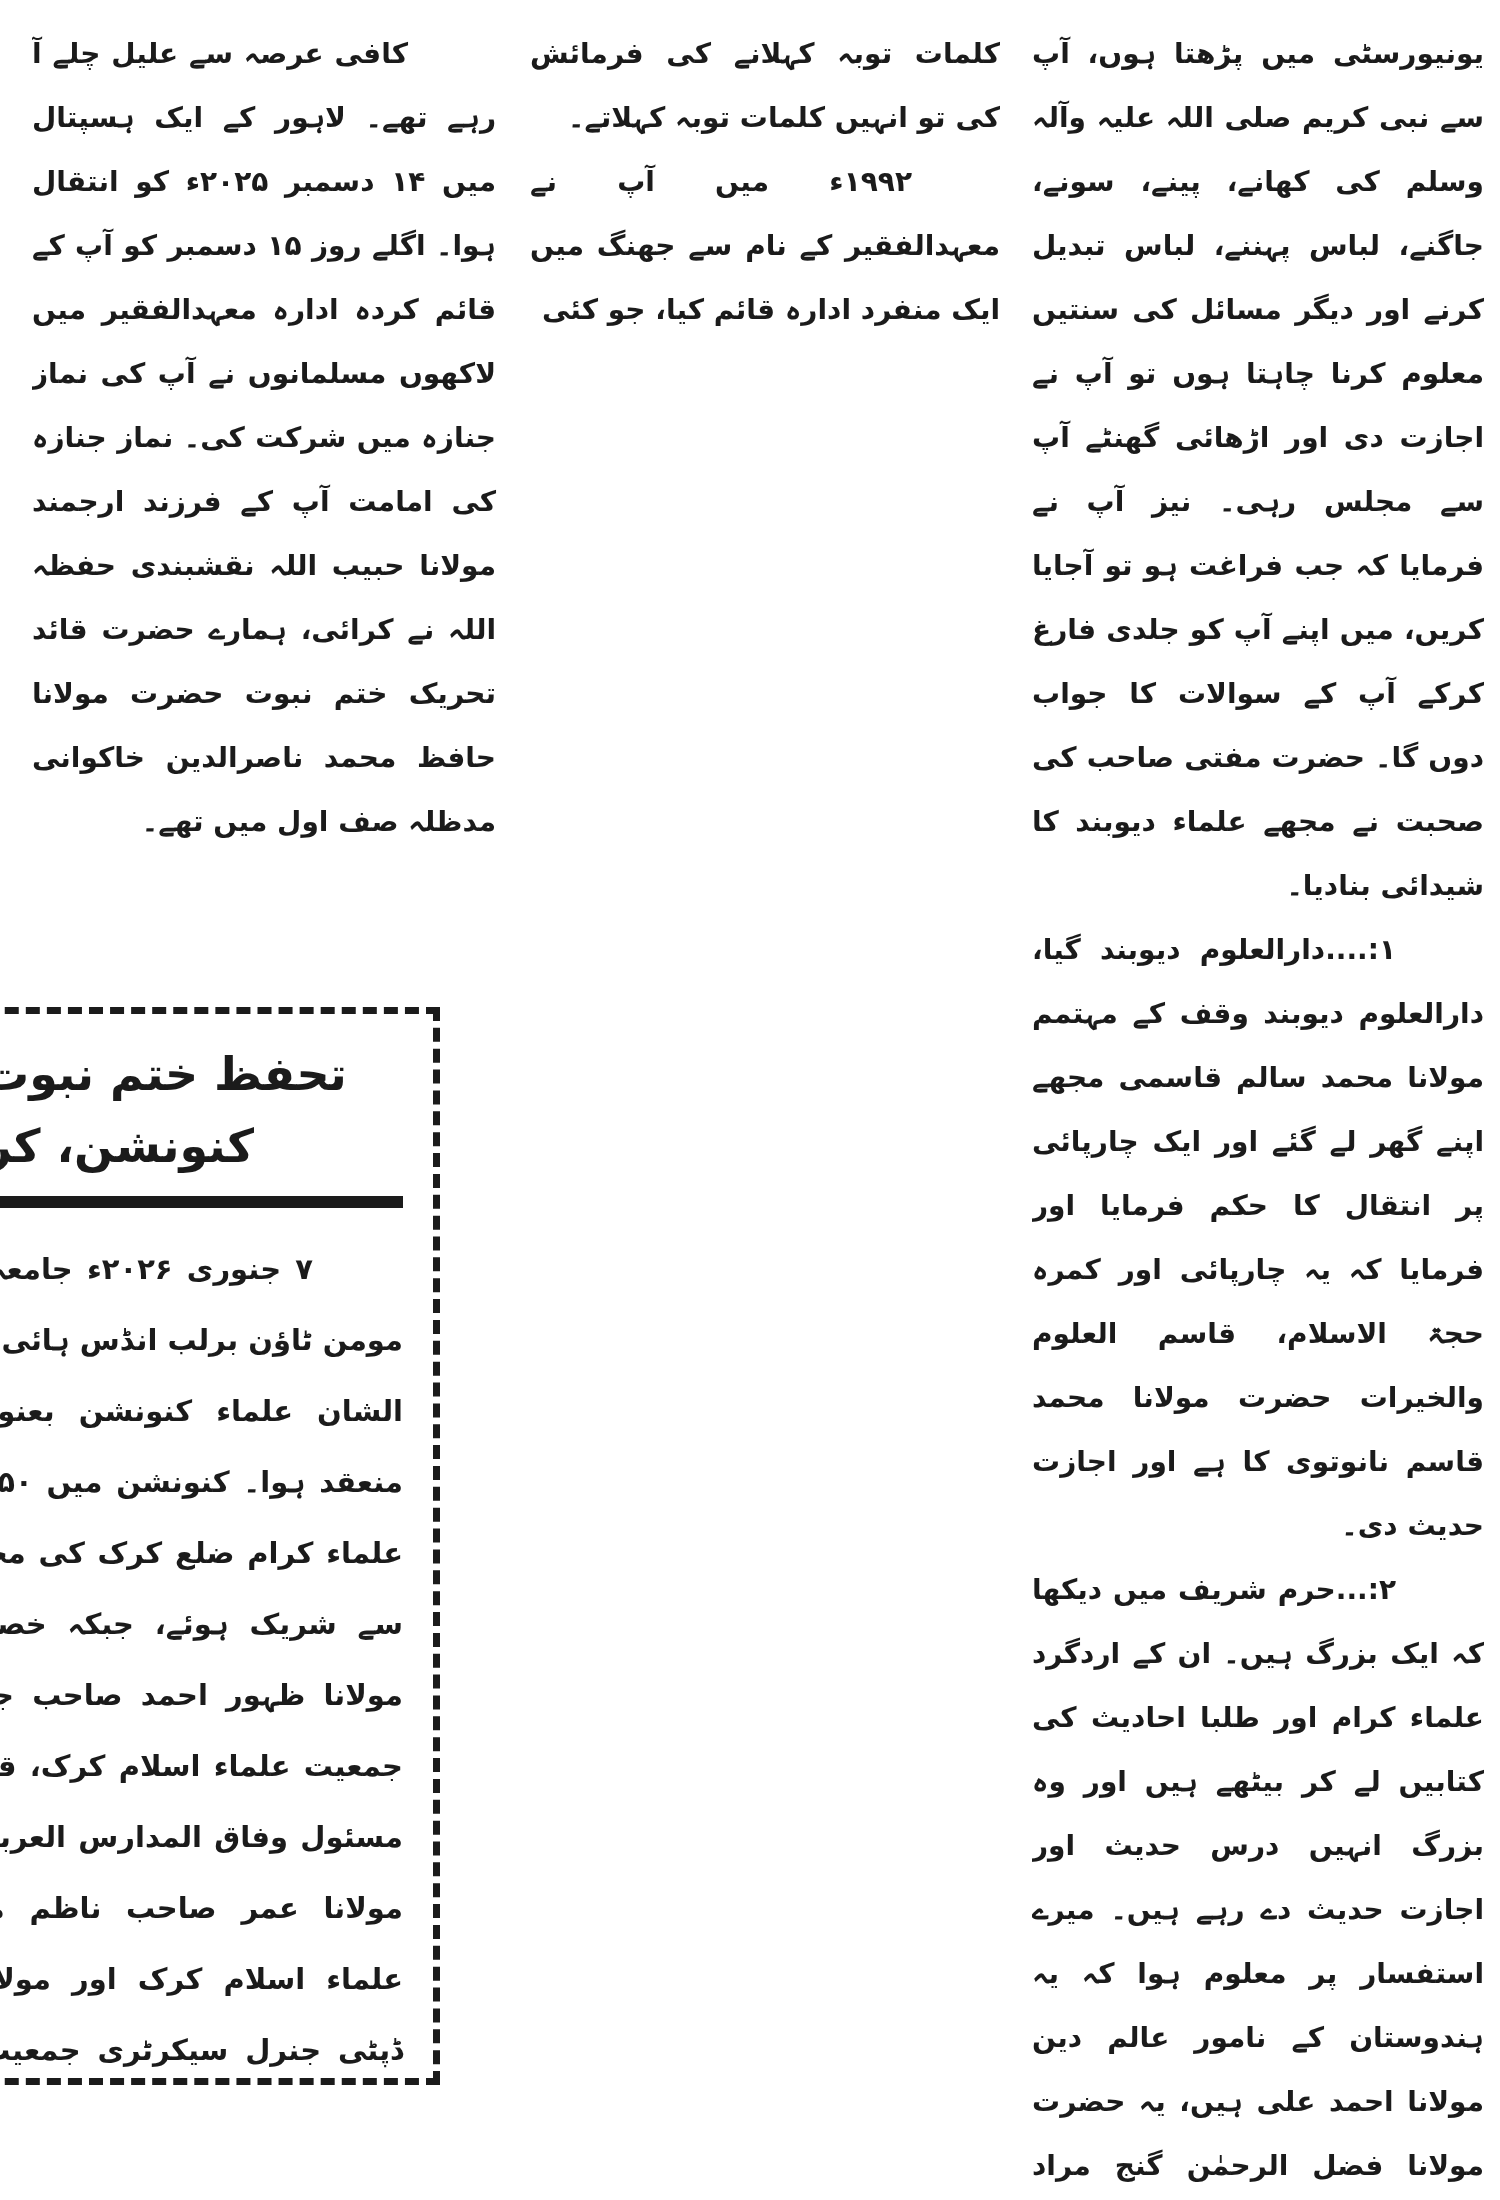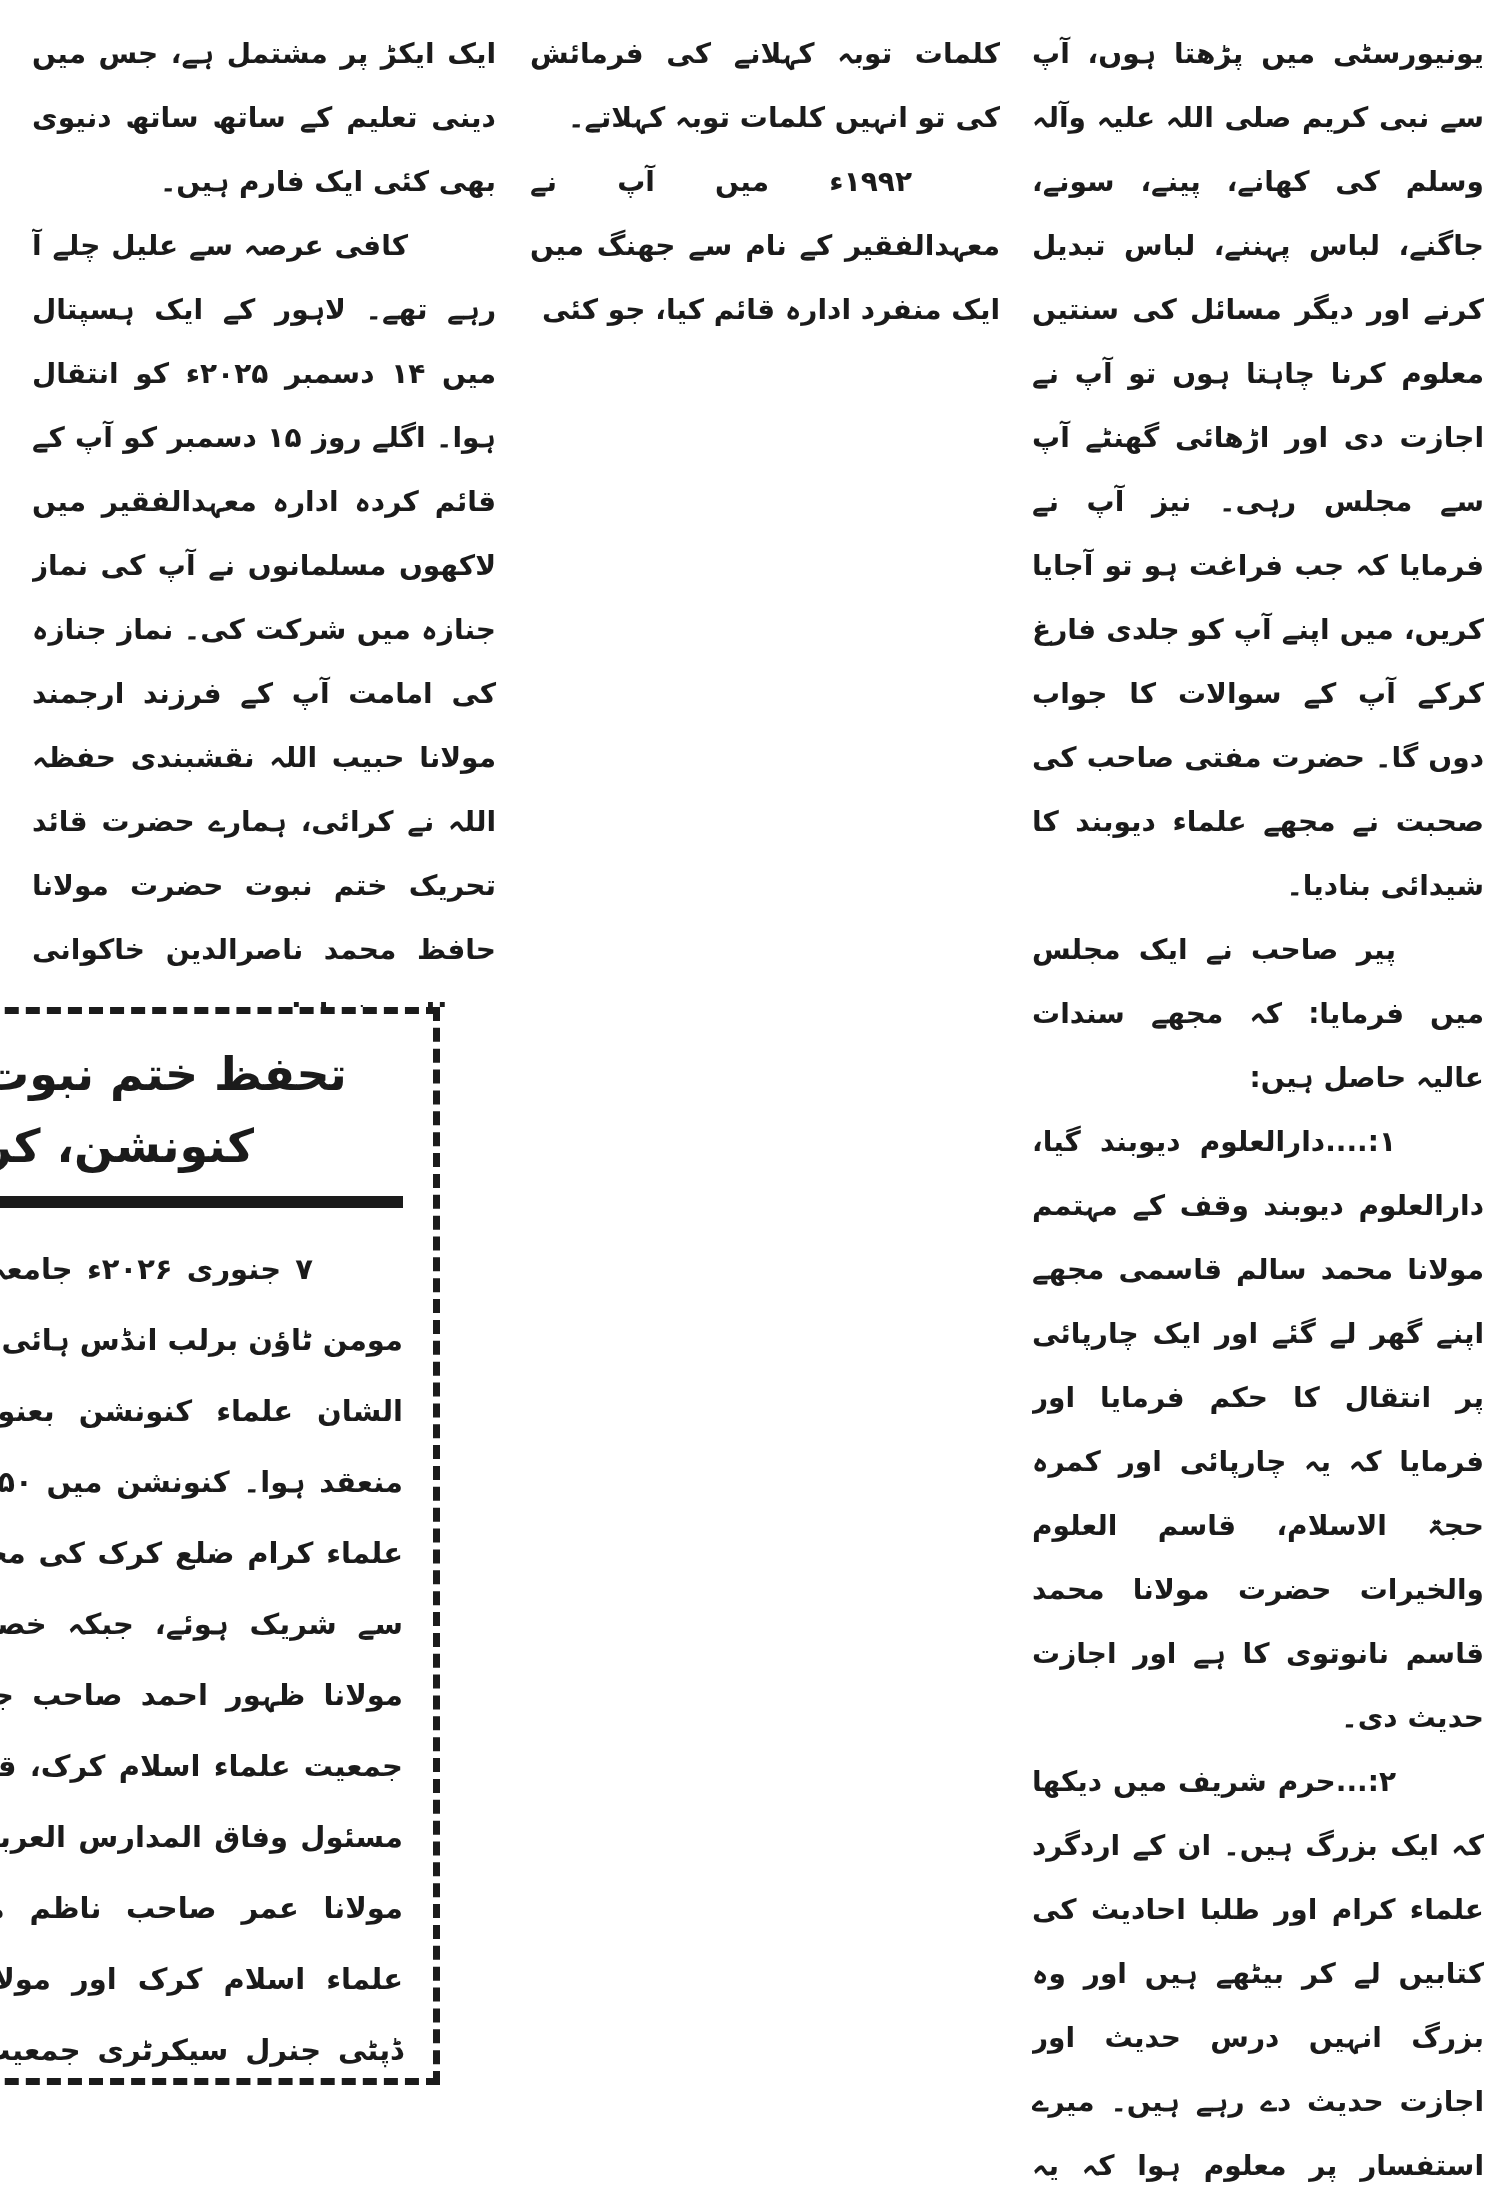--- a/index.html
+++ b/index.html
@@ -65,36 +65,34 @@
   .news-box p.body.indent{text-indent:90px;}
 </style>
 </head>
 <body>
 
 <div class="page">
   <div class="main">
 
     <div class="col col-right">
         <p>یونیورسٹی میں پڑھتا ہوں، آپ سے نبی کریم صلی اللہ علیہ وآلہ وسلم کی کھانے، پینے، سونے، جاگنے، لباس پہننے، لباس تبدیل کرنے اور دیگر مسائل کی سنتیں معلوم کرنا چاہتا ہوں تو آپ نے اجازت دی اور اڑھائی گھنٹے آپ سے مجلس رہی۔ نیز آپ نے فرمایا کہ جب فراغت ہو تو آجایا کریں، میں اپنے آپ کو جلدی فارغ کرکے آپ کے سوالات کا جواب دوں گا۔ حضرت مفتی صاحب کی صحبت نے مجھے علماء دیوبند کا شیدائی بنادیا۔</p>
-        <p class="indent">پیر صاحب نے ایک مجلس میں فرمایا: کہ مجھے سندات عالیہ حاصل ہیں:</p>
         <p class="indent">۱:....دارالعلوم دیوبند گیا، دارالعلوم دیوبند وقف کے مہتمم مولانا محمد سالم قاسمی مجھے اپنے گھر لے گئے اور ایک چارپائی پر انتقال کا حکم فرمایا اور فرمایا کہ یہ چارپائی اور کمرہ حجۃ الاسلام، قاسم العلوم والخیرات حضرت مولانا محمد قاسم نانوتوی کا ہے اور اجازت حدیث دی۔</p>
         <p class="indent">۲:...حرم شریف میں دیکھا کہ ایک بزرگ ہیں۔ ان کے اردگرد علماء کرام اور طلبا احادیث کی کتابیں لے کر بیٹھے ہیں اور وہ بزرگ انہیں درس حدیث اور اجازت حدیث دے رہے ہیں۔ میرے استفسار پر معلوم ہوا کہ یہ ہندوستان کے نامور عالم دین مولانا احمد علی ہیں، یہ حضرت مولانا فضل الرحمٰن گنج مراد آبادی سے سند حدیث حاصل کئے ہوئے ہیں اور ان کی سند عالی ہے۔ جن کے اور رحمت عالم صلی اللہ علیہ وآلہ وسلم کے درمیان کم واسطے ہیں۔ انہوں نے اجازت حدیث دی اور</p>
       </div>
 
     <div class="left-area">
       <div class="two-cols">
 
         <div class="col col-middle">
             <p>کلمات توبہ کہلانے کی فرمائش کی تو انہیں کلمات توبہ کہلاتے۔</p>
             <p class="indent">۱۹۹۲ء میں آپ نے معہدالفقیر کے نام سے جھنگ میں ایک منفرد ادارہ قائم کیا، جو کئی</p>
           </div>
 
         <div class="col col-left">
           <div>
-              <p>ایک ایکڑ پر مشتمل ہے، جس میں دینی تعلیم کے ساتھ ساتھ دنیوی بھی کئی ایک فارم ہیں۔</p>
               <p class="indent">کافی عرصہ سے علیل چلے آ رہے تھے۔ لاہور کے ایک ہسپتال میں ۱۴ دسمبر ۲۰۲۵ء کو انتقال ہوا۔ اگلے روز ۱۵ دسمبر کو آپ کے قائم کردہ ادارہ معہدالفقیر میں لاکھوں مسلمانوں نے آپ کی نماز جنازہ میں شرکت کی۔ نماز جنازہ کی امامت آپ کے فرزند ارجمند مولانا حبیب اللہ نقشبندی حفظہ اللہ نے کرائی، ہمارے حضرت قائد تحریک ختم نبوت حضرت مولانا حافظ محمد ناصرالدین خاکوانی مدظلہ صف اول میں تھے۔</p>
             </div>
 
         </div>
       </div>
 
       <div class="box-wrap">
         <div class="news-box">
           <div class="box-title">
             <span class="t">تحفظ ختم نبوت علماء کنونشن، کرک</span>

